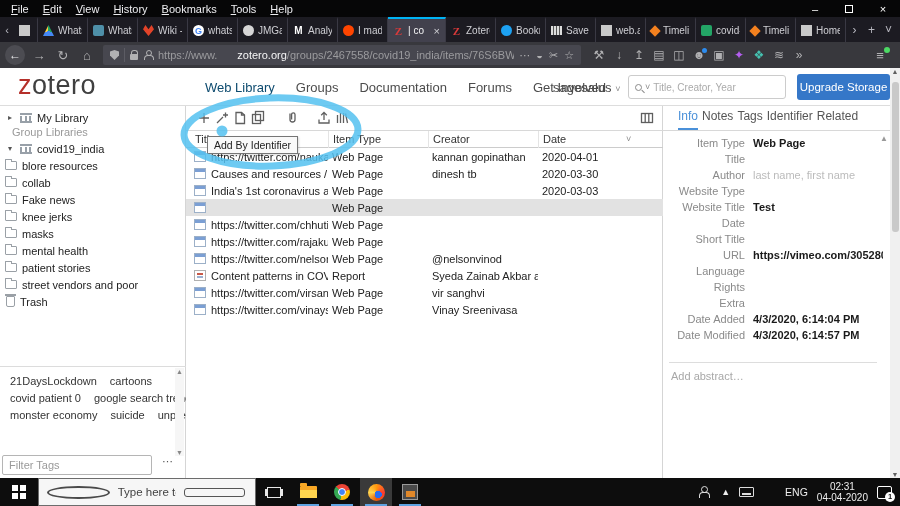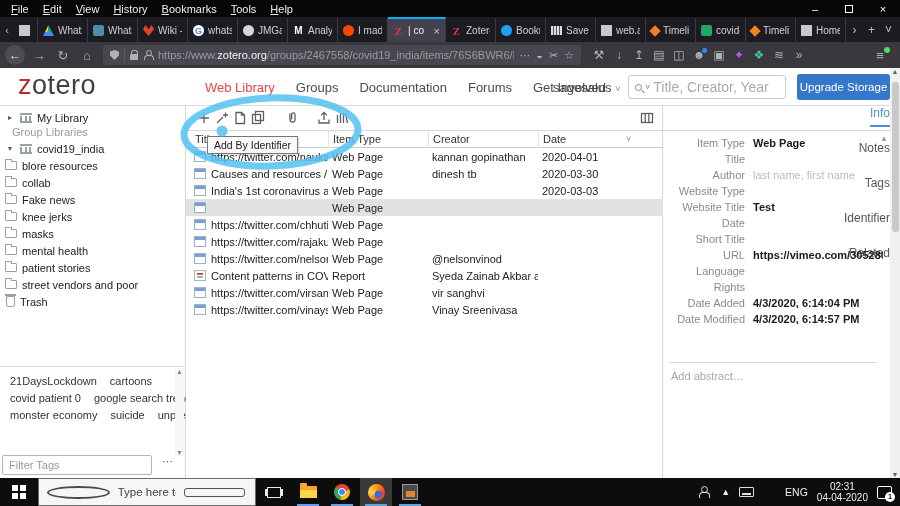--- a/index.html
+++ b/index.html
@@ -55,43 +55,43 @@
     display:flex; align-items:center; padding:0 7px; font-size:11px; gap:5px; overflow:hidden; }
   .i-shield { width:9px; height:10px; background:#b1b1b3; clip-path:polygon(50% 0,100% 15%,100% 55%,50% 100%,0 55%,0 15%); flex:none; }
   .urlsep { width:1px; height:14px; background:#5c5c64; flex:none; }
   .i-lock { width:8px; height:6px; background:#b1b1b3; border-radius:1px; position:relative; margin-top:3px; flex:none; }
   .i-lock::before { content:""; position:absolute; left:1px; top:-4px; width:5px; height:5px;
     border:1.3px solid #b1b1b3; border-bottom:none; border-radius:3px 3px 0 0; }
   .i-person { width:10px; height:10px; position:relative; flex:none; }
   .i-person::before { content:""; position:absolute; left:3px; top:0; width:4px; height:4px; border:1px solid #b1b1b3; border-radius:50%; }
   .i-person::after  { content:""; position:absolute; left:1px; top:5px; width:8px; height:4px; border:1px solid #b1b1b3; border-bottom:none; border-radius:4px 4px 0 0; }
   .urltext { white-space:nowrap; overflow:hidden; color:#9b9b9e; flex:1; }
-  .u-host { color:#f5f5f6; }
+  .u-host { color:#f5f5f6;margin-left:20px; }
   .pageact { display:flex; gap:6px; margin-left:auto; flex:none; color:#b1b1b3; font-size:11px; }
   .tool-host { display:flex; margin-left:8px; }
   .tool-ic { width:20px; text-align:center; font-size:12px; position:relative; }
   .c-purple { color:#b45ef0; } .c-teal { color:#45c2b1; }
   .dot-blue::after { content:""; position:absolute; top:0; right:2px; width:5px; height:5px; border-radius:50%; background:#2c8cf0; }
   .hamb { margin-left:auto; margin-right:10px; font-size:13px; position:relative; width:20px; text-align:center; }
   .hamb::after { content:""; position:absolute; top:-1px; right:0; width:6px; height:6px; border-radius:50%; background:#4cd964; }
 
   
   #page { position:absolute; left:0; top:68px; width:900px; height:410px; background:#fff; }
   #siteheader { position:absolute; left:0; top:0; width:890px; height:38px; border-bottom:1px solid #ddd; background:#fff; }
   .logo { position:absolute; left:18px; top:2px; font-size:27px; letter-spacing:.5px; color:#404040; }
   .logo-z { color:#b5302a; }
   .sitenav { position:absolute; left:205px; top:12px; display:flex; gap:21px; font-size:13px; color:#4c4c4c; }
-  .sitenav .active { color:#ef4444; }
+  .sitenav .active { color:#0c4a6e; }
   .usermenu { position:absolute; left:553px; top:12px; font-size:13px; color:#4c4c4c; }
   .caret { font-size:9px; color:#888; }
   .sitesearch { position:absolute; left:628px; top:7px; width:158px; height:24px; border:1px solid #ccc; border-radius:3px;
     display:flex; align-items:center; padding:0 6px; gap:3px; }
   .i-mag { width:7px; height:7px; border:1.4px solid #8a8a8a; border-radius:50%; position:relative; flex:none; }
   .i-mag::after { content:""; position:absolute; left:5px; top:6px; width:4px; height:1.4px; background:#8a8a8a; transform:rotate(45deg); }
-  .searchph { color:#aaa; font-size:14px; }
+  .searchph { color:#aaa; font-size:10px; }
   .upgrade { position:absolute; left:797px; top:6px; width:93px; height:26px; background:#3577c8; color:#fff;
     border:none; border-radius:3px; font-size:11.5px; display:flex; align-items:center; justify-content:center; }
 
   
   #sidebar { position:absolute; left:0; top:38px; width:186px; height:372px; border-right:1px solid #d5d5d5; font-size:11px; color:#222; }
   .side-row { height:17px; display:flex; align-items:center; gap:5px; padding-left:5px; white-space:nowrap; }
   .side-top { padding-top:6px; }
   .side-label { color:#999; padding-left:12px; }
   .indent { }
   .tw { width:10px; color:#555; font-size:8px; text-align:center; flex:none; }
@@ -139,21 +139,21 @@
   .doc-icon.report::after  { content:""; position:absolute; top:5px; left:2px; right:2px; height:1.5px; background:#9bb0d0; }
 
   
   .tooltip { position:absolute; left:207px; top:68px; background:#f9f9f9; border:1px solid #767676;
     font-size:10.5px; color:#222; padding:2px 6px; z-index:24; white-space:nowrap; box-shadow:1px 1px 2px rgba(0,0,0,.15); }
   .annot { position:absolute; left:176px; top:24px; z-index:26; pointer-events:none; }
 
   
   #details { position:absolute; left:663px; top:38px; width:227px; height:372px; font-size:11px; }
   .dtabs { position:absolute; left:0; top:0; width:227px; height:25px; border-bottom:1px solid #d8d8d8;
-    display:flex; align-items:flex-end; padding-left:15px; gap:14px; font-size:12px; color:#555;flex-direction:column; }
+    display:flex; align-items:flex-end; padding-left:15px; gap:4px; font-size:12px; color:#555; }
   .dtab { padding-bottom:5px; border-bottom:2px solid transparent; }
   .dtab.active { color:#4a90d9; border-bottom:2px solid #4a90d9; }
   .dfields { position:absolute; left:0; top:29px; width:220px; }
   .field-row { height:16px; display:flex; align-items:center; }
   .flabel { width:82px; text-align:right; color:#8a8a8a; flex:none; white-space:nowrap; }
   .fvalue { margin-left:8px; color:#1a1a1a; font-weight:bold; white-space:nowrap; overflow:hidden; }
   .fvalue.placeholder { color:#bbb; font-weight:normal; }
   .ddiv { position:absolute; left:6px; top:256px; width:208px; border-top:1px solid #ddd; }
   .abstract { position:absolute; left:8px; top:264px; color:#a8a8a8; }
   .dscroll { position:absolute; right:2px; top:28px; color:#999; font-size:8px; }
@@ -678,20 +678,24 @@
         <div class="field-row">
           <span class="flabel">Language</span>
           <span class="fvalue"></span>
         </div>
 
         <div class="field-row">
           <span class="flabel">Rights</span>
           <span class="fvalue"></span>
         </div>
 
+        <div class="field-row">
+          <span class="flabel">Extra</span>
+          <span class="fvalue"></span>
+        </div>
 
         <div class="field-row">
           <span class="flabel">Date Added</span>
           <span class="fvalue">4/3/2020, 6:14:04 PM</span>
         </div>
 
         <div class="field-row">
           <span class="flabel">Date Modified</span>
           <span class="fvalue">4/3/2020, 6:14:57 PM</span>
         </div>

